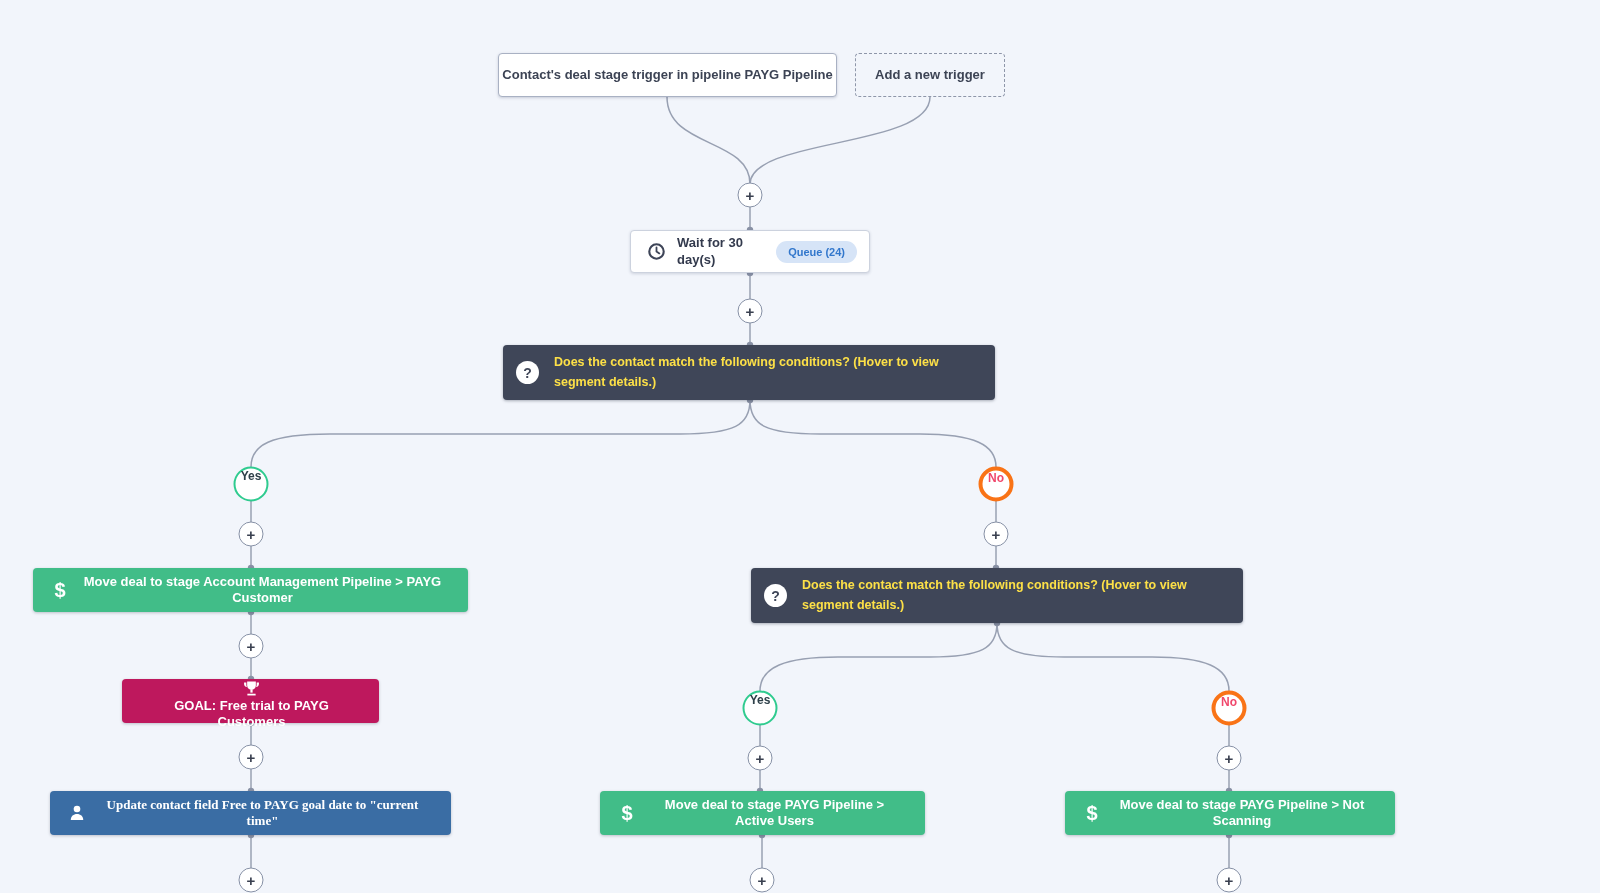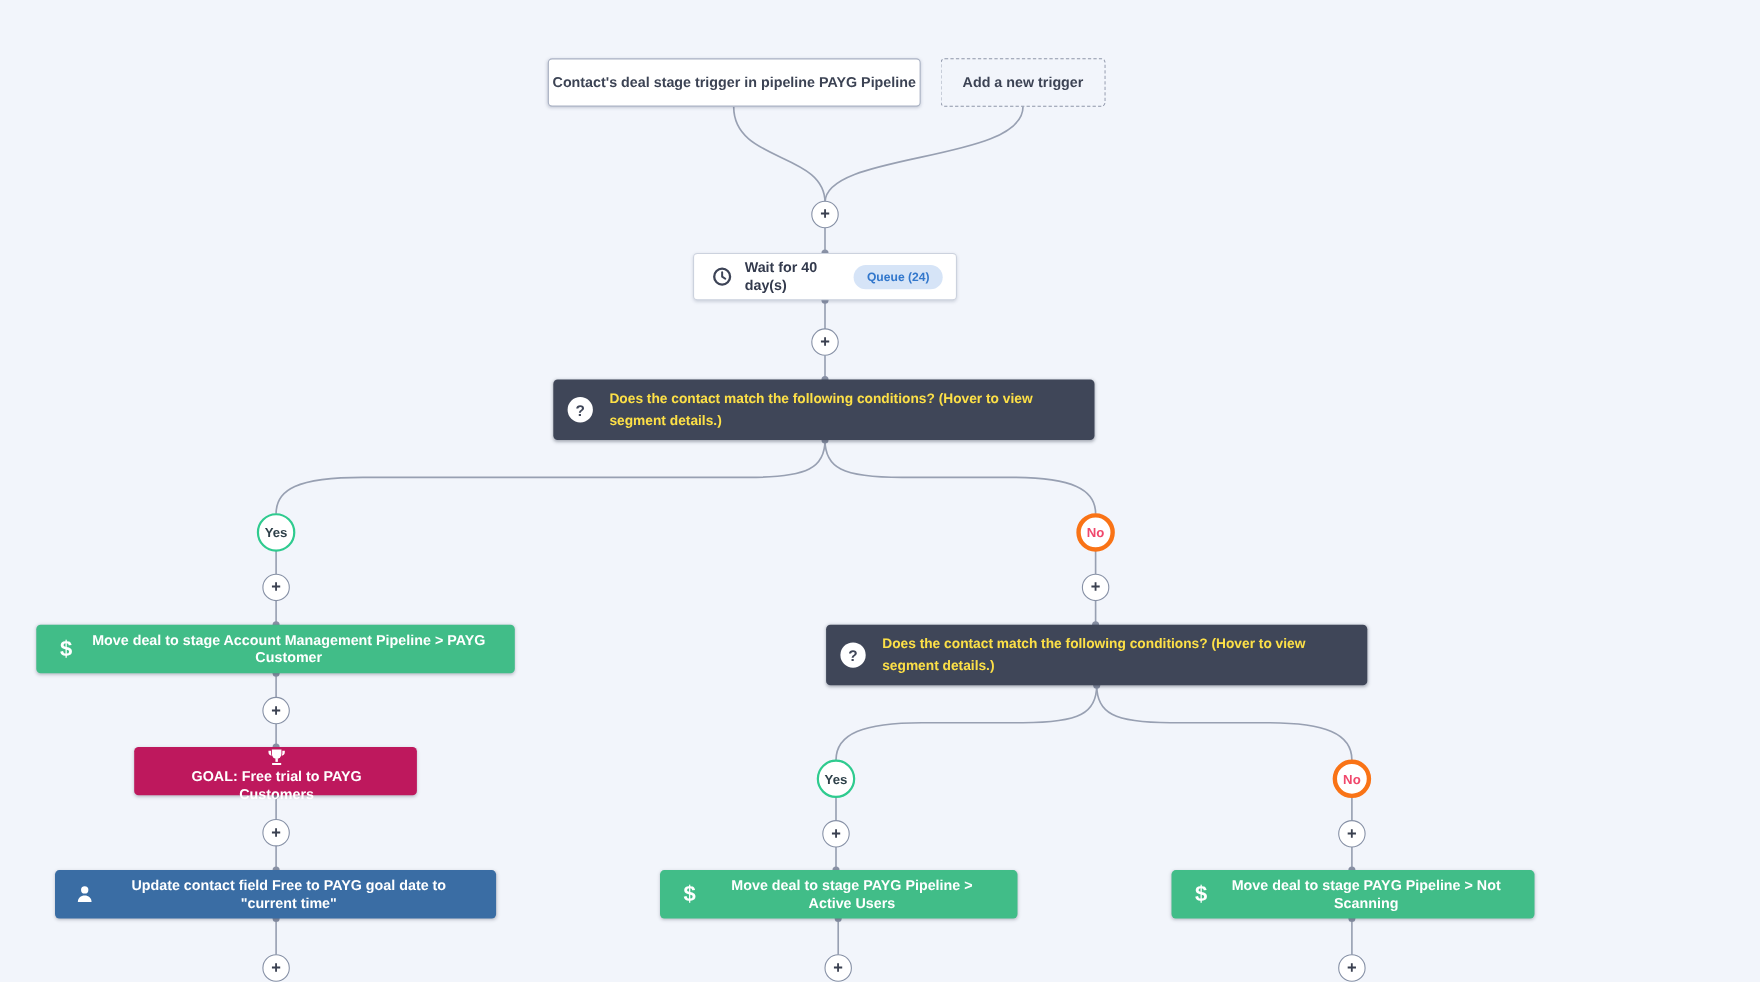--- a/index.html
+++ b/index.html
@@ -30,30 +30,30 @@
   .cond .qmark{width:23px;height:23px;border-radius:50%;background:#ffffff;color:#3f4658;
     font-size:14px;font-weight:bold;display:flex;align-items:center;justify-content:center;
     flex:0 0 auto;}
   .cond .lbl{color:#fde047;font-size:12.5px;margin-left:15px;max-width:420px;line-height:1.55;}
 
   .action{box-shadow:0 1px 3px rgba(30,36,55,.25);padding:0 14px 0 16px;}
   .action .lbl{color:#ffffff;flex:1;text-align:center;padding:0 8px;}
   .action .ic{flex:0 0 auto;display:flex;align-items:center;justify-content:center;width:22px;}
   .green{background:#41bd88;}
   .yellow{background:#be185d;flex-direction:column;}
-  .blue{background:#3a6da4;}
+  .blue{background:#3a6da4;font-family:Liberation Serif, serif;}
   .dollar{color:#ffffff;font-size:20px;font-weight:bold;line-height:1;}
 
   .plus{position:absolute;z-index:3;width:25px;height:25px;border-radius:50%;background:#ffffff;
     border:1.5px solid #8791a6;box-sizing:border-box;display:flex;align-items:center;
     justify-content:center;font-size:15px;font-weight:bold;color:#3a4050;cursor:pointer;
     transform:translate(-50%,-50%);line-height:1;padding:0;}
 
   .branch{position:absolute;z-index:3;width:35px;height:35px;border-radius:50%;background:#ffffff;
-    box-sizing:border-box;display:flex;align-items:center;justify-content:center;
+    box-sizing:border-box;display:flex;align-items:flex-start;justify-content:center;
     font-size:12px;font-weight:bold;transform:translate(-50%,-50%);}
   .branch-yes{border:2px solid #2fcb8f;color:#2e4049;}
   .branch-no{border:4px solid #f97316;color:#f0486c;}
 </style>
 </head>
 <body>
 
 <div id="canvas">
 
   <svg id="connectors" width="1600" height="893" viewBox="0 0 1600 893">
@@ -111,21 +111,21 @@
     <span class="lbl">Add a new trigger</span>
   </div>
 
   <div class="node wait" style="left:630px;top:230px;width:240px;height:43px;">
     <span class="ic" style="display:flex;">
       <svg width="19" height="19" viewBox="0 0 20 20" fill="none" stroke="#3d4457">
         <circle cx="10" cy="10" r="7.6" stroke-width="2.2"></circle>
         <path d="M10 5.8 L10 10 L13 12" stroke-width="1.9" stroke-linecap="round" stroke-linejoin="round"></path>
       </svg>
     </span>
-    <span class="lbl">Wait for 40 day(s)</span>
+    <span class="lbl">Wait for 30 day(s)</span>
     <span class="badge">Queue (24)</span>
   </div>
 
   <div class="node cond" style="left:503px;top:345px;width:492px;height:55px;">
     <span class="qmark">?</span>
     <span class="lbl">Does the contact match the following conditions? (Hover to view segment details.)</span>
   </div>
 
   <div class="branch branch-yes" style="left:251px;top:484px;">
     <span>Yes</span>

